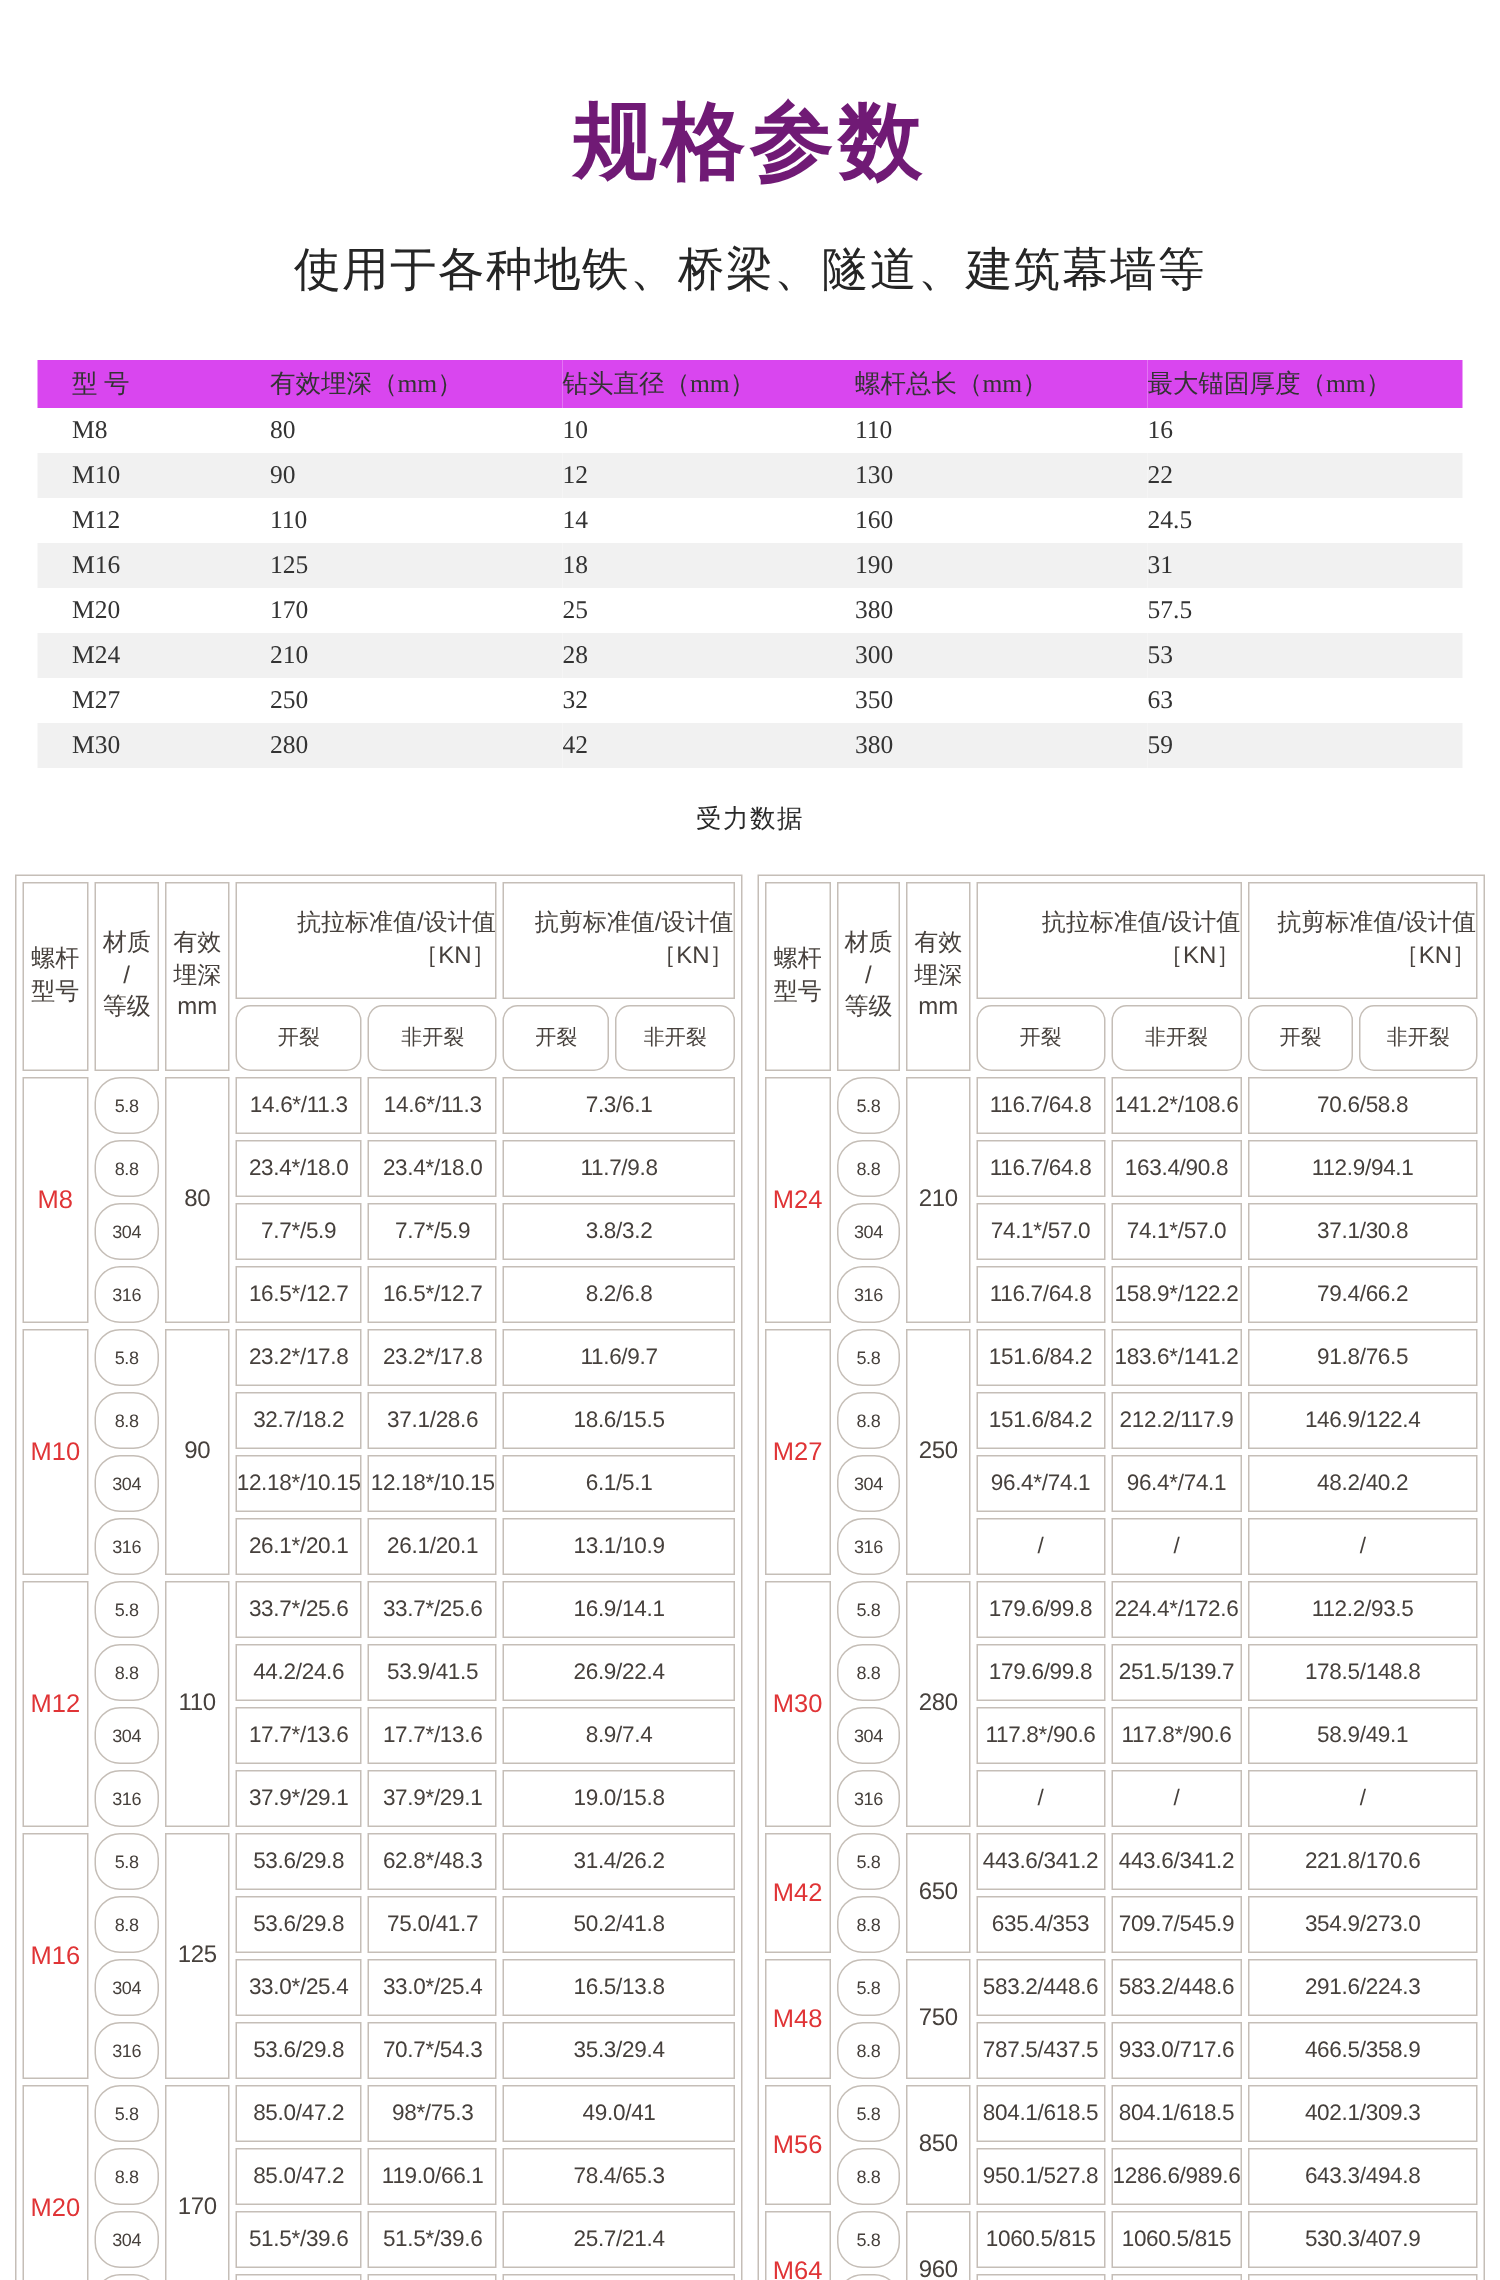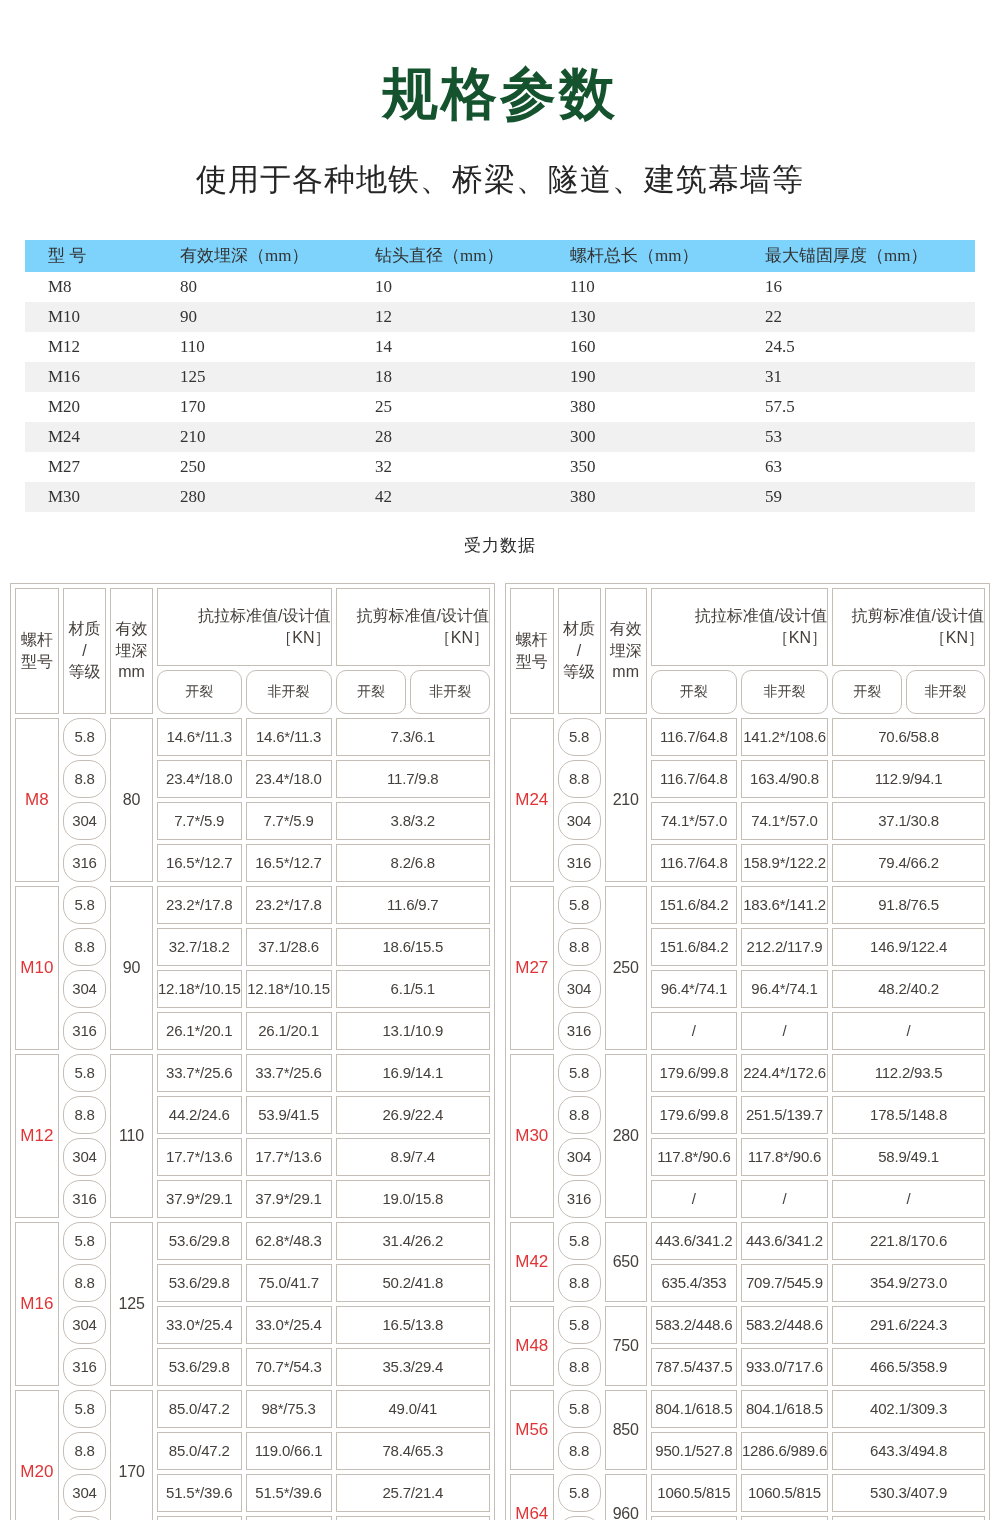--- a/index.html
+++ b/index.html
@@ -7,38 +7,38 @@
     width:1000px; height:1520px; background:#ffffff;
     font-family:"Liberation Sans", sans-serif;
     color:#333;
     overflow:hidden;
   }
   .page { width:1000px; }
 
   .title {
     margin:66px 0 0 0; text-align:center;
     font-size:56px; font-weight:bold; letter-spacing:3px;
-    color:#14532d; line-height:1;
+    color:#701a75; line-height:1;
     font-family:"Liberation Sans", sans-serif;
   }
   .subtitle {
     margin-top:40px; text-align:center;
     font-size:31px; color:#252525; letter-spacing:1px;
     font-weight:normal; line-height:1.15;
   }
 
   
   .spec-table {
     width:950px; margin:42px auto 0 auto;
     border-collapse:collapse; table-layout:fixed;
     font-family:"Liberation Serif", "DejaVu Serif", serif;
     font-size:17px; color:#333;
   }
   .spec-table th {
-    background:#7dd3fc; font-weight:normal; text-align:left;
+    background:#d946ef; font-weight:normal; text-align:left;
     height:32px; padding:0;
   }
   .spec-table td { height:30px; padding:0; }
   .spec-table tr.alt td { background:#f1f1f1; }
   .spec-table th:first-child, .spec-table td:first-child { padding-left:23px; }
 
   .force-heading {
     margin-top:22px; text-align:center;
     font-size:17px; color:#2a2a2a; letter-spacing:1px;
   }
@@ -56,21 +56,21 @@
     border:1px solid #c5beb7; text-align:center; vertical-align:middle;
     padding:0; background:#fff; overflow:hidden;
   }
   .force-table th {
     font-weight:normal; font-size:16px; white-space:pre-line; line-height:1.35;
   }
   .force-table th.group-h { height:76px;text-align:right; }
   .force-table th.sub-h { height:42px; font-size:14px;border-radius:10px; }
   .force-table td { height:36px; font-size:15px; letter-spacing:-0.2px; }
   .force-table td.model { color:#e03436; font-size:17px; letter-spacing:0; }
-  .force-table td.grade { font-size:15px;border-radius:17px; }
+  .force-table td.grade { font-size:12px;border-radius:17px; }
   .force-table td.depth { font-size:16px; }
 </style>
 </head>
 <body>
 
 <div class="page">
   <h1 class="title">规格参数</h1>
   <div class="subtitle">使用于各种地铁、桥梁、隧道、建筑幕墙等</div>
 
   <table class="spec-table">

